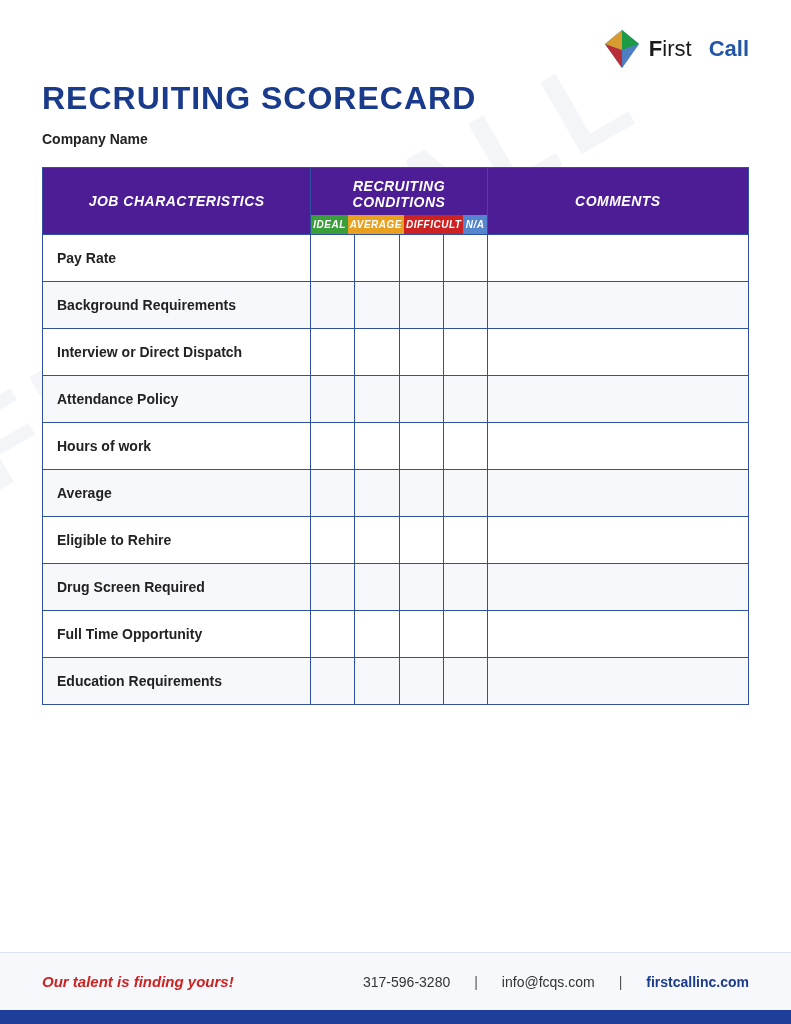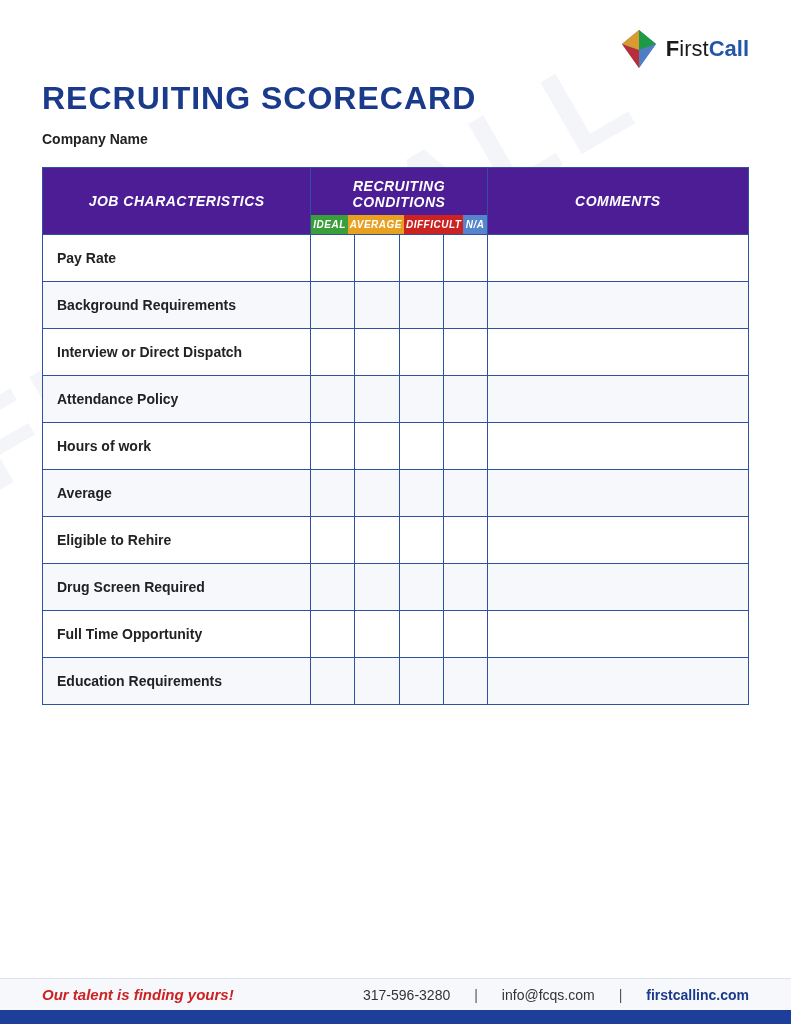--- a/index.html
+++ b/index.html
@@ -75,20 +75,21 @@
       color: #333;
     }
 
     .logo-text span.first {
       color: #1a1a1a;
       font-weight: 700;
     }
     .logo-text span.call {
       color: #2356a8;
       font-weight: 700;
+      margin-left: 17px;
     }
 
     
     .page-title {
       font-size: 32px;
       font-weight: 900;
       color: #1a3a8c;
       text-transform: uppercase;
       margin-bottom: 14px;
       letter-spacing: 1px;
@@ -218,21 +219,21 @@
     }
 
     .td-comments {
       min-height: 46px;
     }
 
     
     .footer {
       background-color: #f7f8fc;
       border-top: 1px solid #dde2ef;
-      padding: 7px 42px;
+      padding: 20px 42px;
       display: flex;
       align-items: center;
       justify-content: space-between;
       margin-top: 20px;
     }
 
     .footer-tagline {
       font-size: 15px;
       font-style: italic;
       color: #cc2222;

